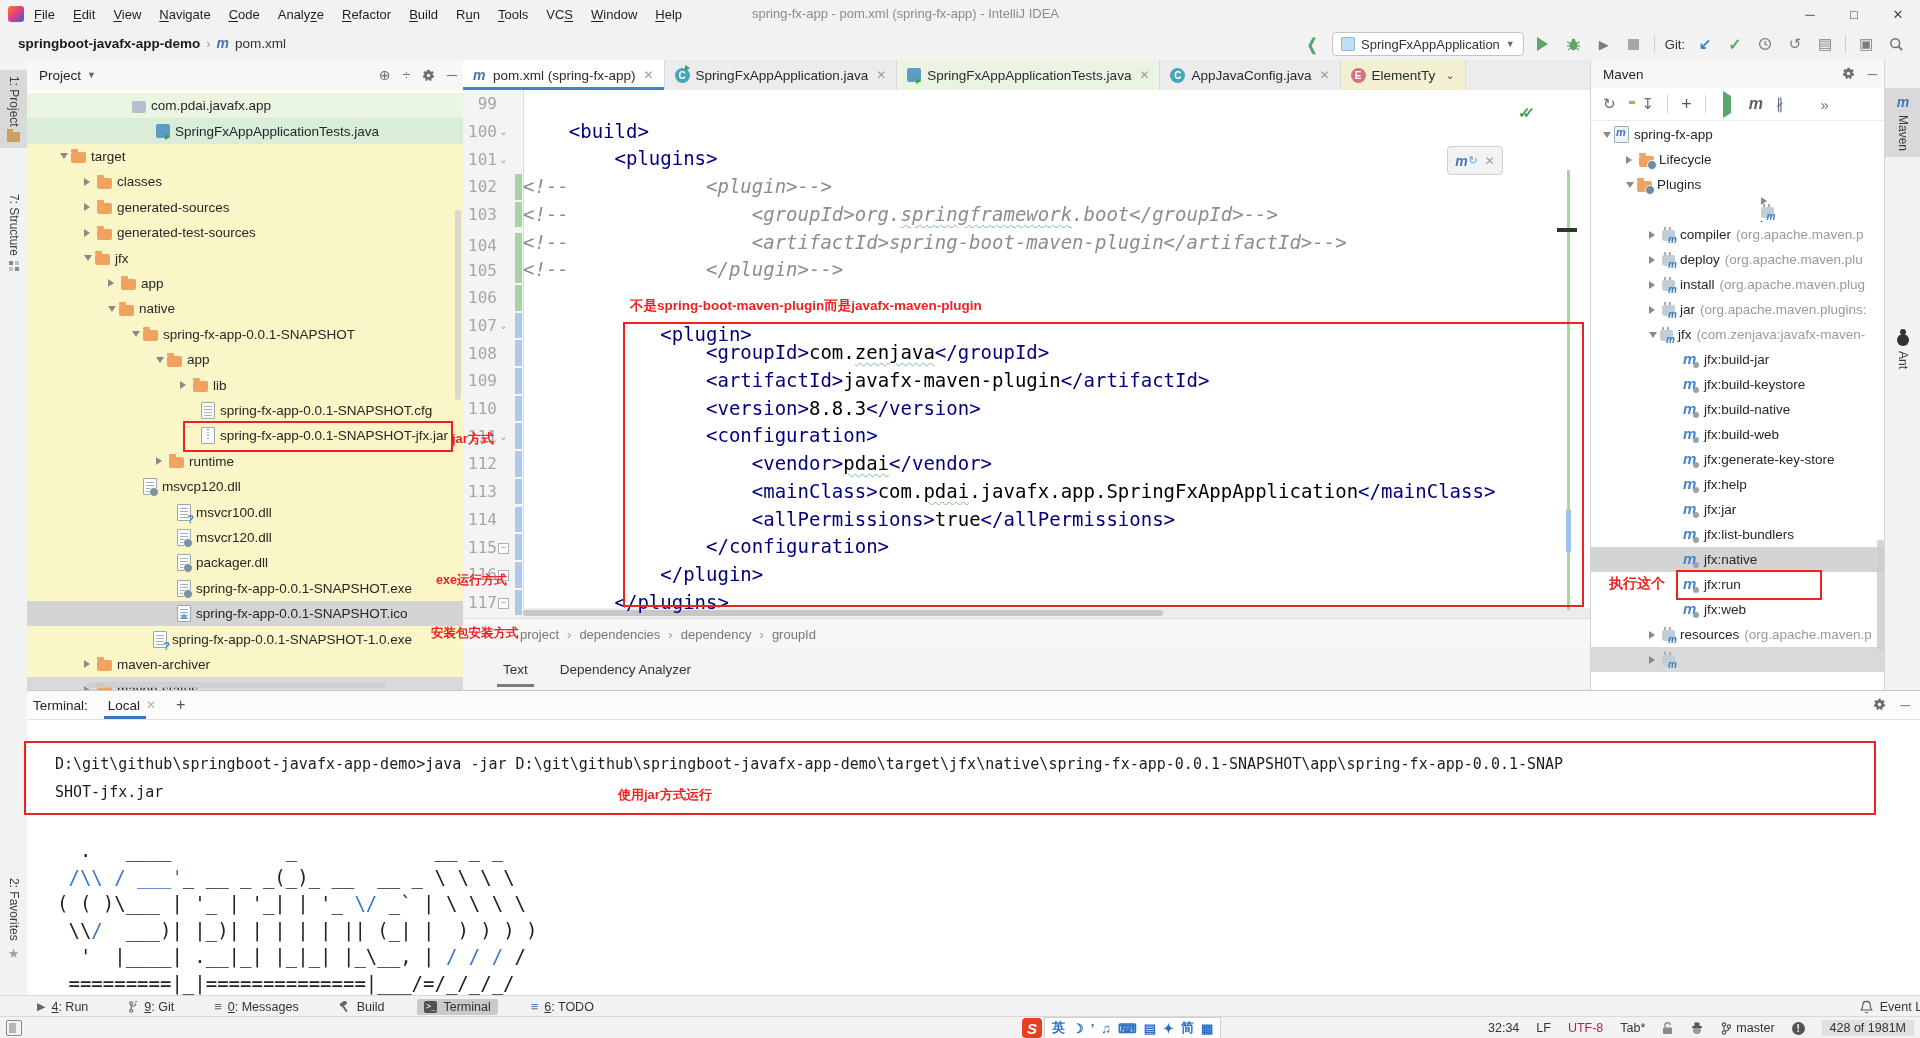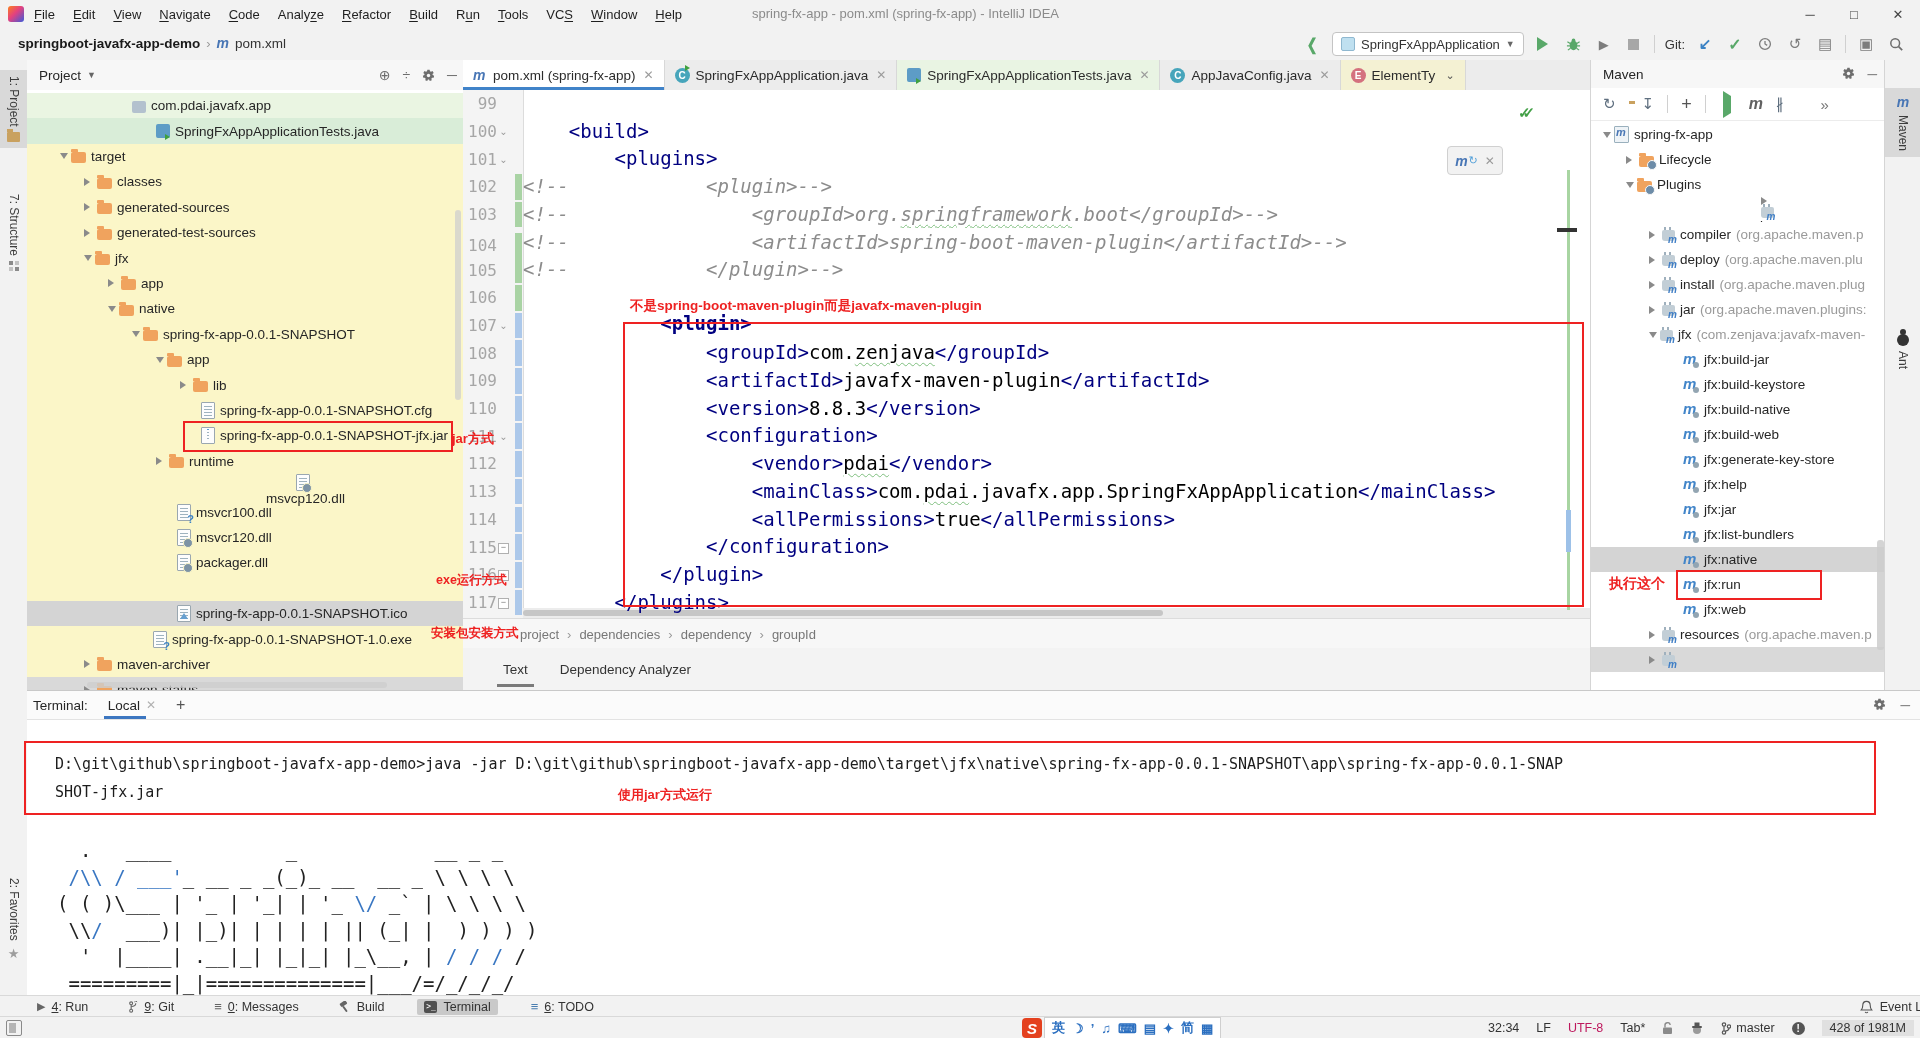--- a/index.html
+++ b/index.html
@@ -406,35 +406,39 @@
         </div>
         <div class="trow" style="top: 331.2px; padding-left: 174px;">
           <span class="ic ic-jar pg pg-lines"></span>
           <span class="lbl">spring-fx-app-0.0.1-SNAPSHOT-jfx.jar</span>
         </div>
         <div class="trow" style="top: 356.6px; padding-left: 129px;">
           <span class="arr r"></span>
           <span class="ic ic-folder"></span>
           <span class="lbl">runtime</span>
         </div>
-        <div class="trow" style="top: 382px; padding-left: 116px; flex-direction: column;">
+        <div class="trow" style="top: 382px; padding-left: 116px;">
           <span class="ic ic-dll pg pg-lines"></span>
           <span class="lbl">msvcp120.dll</span>
         </div>
         <div class="trow" style="top: 407.4px; padding-left: 150px;">
           <span class="ic ic-dllq pg pg-lines"></span>
           <span class="lbl">msvcr100.dll</span>
         </div>
         <div class="trow" style="top: 432.8px; padding-left: 150px;">
           <span class="ic ic-dll pg pg-lines"></span>
           <span class="lbl">msvcr120.dll</span>
         </div>
         <div class="trow" style="top: 458.2px; padding-left: 150px;">
           <span class="ic ic-dll pg pg-lines"></span>
           <span class="lbl">packager.dll</span>
+        </div>
+        <div class="trow" style="top: 483.6px; padding-left: 150px;">
+          <span class="ic ic-dll pg pg-lines"></span>
+          <span class="lbl">spring-fx-app-0.0.1-SNAPSHOT.exe</span>
         </div>
         <div class="trow" style="top: 509px; padding-left: 150px; background: rgb(212, 212, 212);">
           <span class="ic ic-img pg pg-lines"></span>
           <span class="lbl">spring-fx-app-0.0.1-SNAPSHOT.ico</span>
         </div>
         <div class="trow" style="top: 534.4px; padding-left: 126px;">
           <span class="ic ic-dllq pg pg-lines"></span>
           <span class="lbl">spring-fx-app-0.0.1-SNAPSHOT-1.0.exe</span>
         </div>
         <div class="trow" style="top: 559.8px; padding-left: 57px;">
@@ -579,21 +583,21 @@
           <span class="thumb"></span>
         </div>
     <div class="cline" style="top: 0px;"></div>
         <div class="cline" style="top: 27.7px;"><span>    </span><span class="c-tag">&lt;build&gt;</span></div>
         <div class="cline" style="top: 55.4px;"><span>        </span><span class="c-tag">&lt;plugins&gt;</span></div>
         <div class="cline" style="top: 83.1px;"><span class="c-com">&lt;!--            &lt;plugin&gt;--&gt;</span></div>
         <div class="cline" style="top: 110.8px;"><span class="c-com">&lt;!--                &lt;groupId&gt;org.</span><span class="c-com c-sq">springframework</span><span class="c-com">.boot&lt;/groupId&gt;--&gt;</span></div>
         <div class="cline" style="top: 138.5px;"><span class="c-com">&lt;!--                &lt;artifactId&gt;spring-boot-maven-plugin&lt;/artifactId&gt;--&gt;</span></div>
         <div class="cline" style="top: 166.2px;"><span class="c-com">&lt;!--            &lt;/plugin&gt;--&gt;</span></div>
         <div class="cline" style="top: 193.9px;"></div>
-        <div class="cline" style="top: 220px; font-weight: bold;"><span>            </span><span class="c-tag">&lt;plugin&gt;</span></div>
+        <div class="cline" style="top: 231px;"><span>            </span><span class="c-tag">&lt;plugin&gt;</span></div>
         <div class="cline" style="top: 249.3px;"><span>                </span><span class="c-tag">&lt;groupId&gt;</span><span>com.</span><span class="c-sq">zenjava</span><span class="c-tag">&lt;/groupId&gt;</span></div>
         <div class="cline" style="top: 277px;"><span>                </span><span class="c-tag">&lt;artifactId&gt;</span><span>javafx-maven-plugin</span><span class="c-tag">&lt;/artifactId&gt;</span></div>
         <div class="cline" style="top: 304.7px;"><span>                </span><span class="c-tag">&lt;version&gt;</span><span>8.8.3</span><span class="c-tag">&lt;/version&gt;</span></div>
         <div class="cline" style="top: 332.4px;"><span>                </span><span class="c-tag">&lt;configuration&gt;</span></div>
         <div class="cline" style="top: 360.1px;"><span>                    </span><span class="c-tag">&lt;vendor&gt;</span><span class="c-sq">pdai</span><span class="c-tag">&lt;/vendor&gt;</span></div>
         <div class="cline" style="top: 387.8px;"><span>                    </span><span class="c-tag">&lt;mainClass&gt;</span><span>com.</span><span class="c-sq">pdai</span><span>.javafx.app.SpringFxAppApplication</span><span class="c-tag">&lt;/mainClass&gt;</span></div>
         <div class="cline" style="top: 415.5px;"><span>                    </span><span class="c-tag">&lt;allPermissions&gt;</span><span>true</span><span class="c-tag">&lt;/allPermissions&gt;</span></div>
         <div class="cline" style="top: 443.2px;"><span>                </span><span class="c-tag">&lt;/configuration&gt;</span></div>
         <div class="cline" style="top: 470.9px;"><span>            </span><span class="c-tag">&lt;/plugin&gt;</span></div>
         <div class="cline" style="top: 498.6px;"><span>        </span><span class="c-tag">&lt;/plugins&gt;</span></div>

